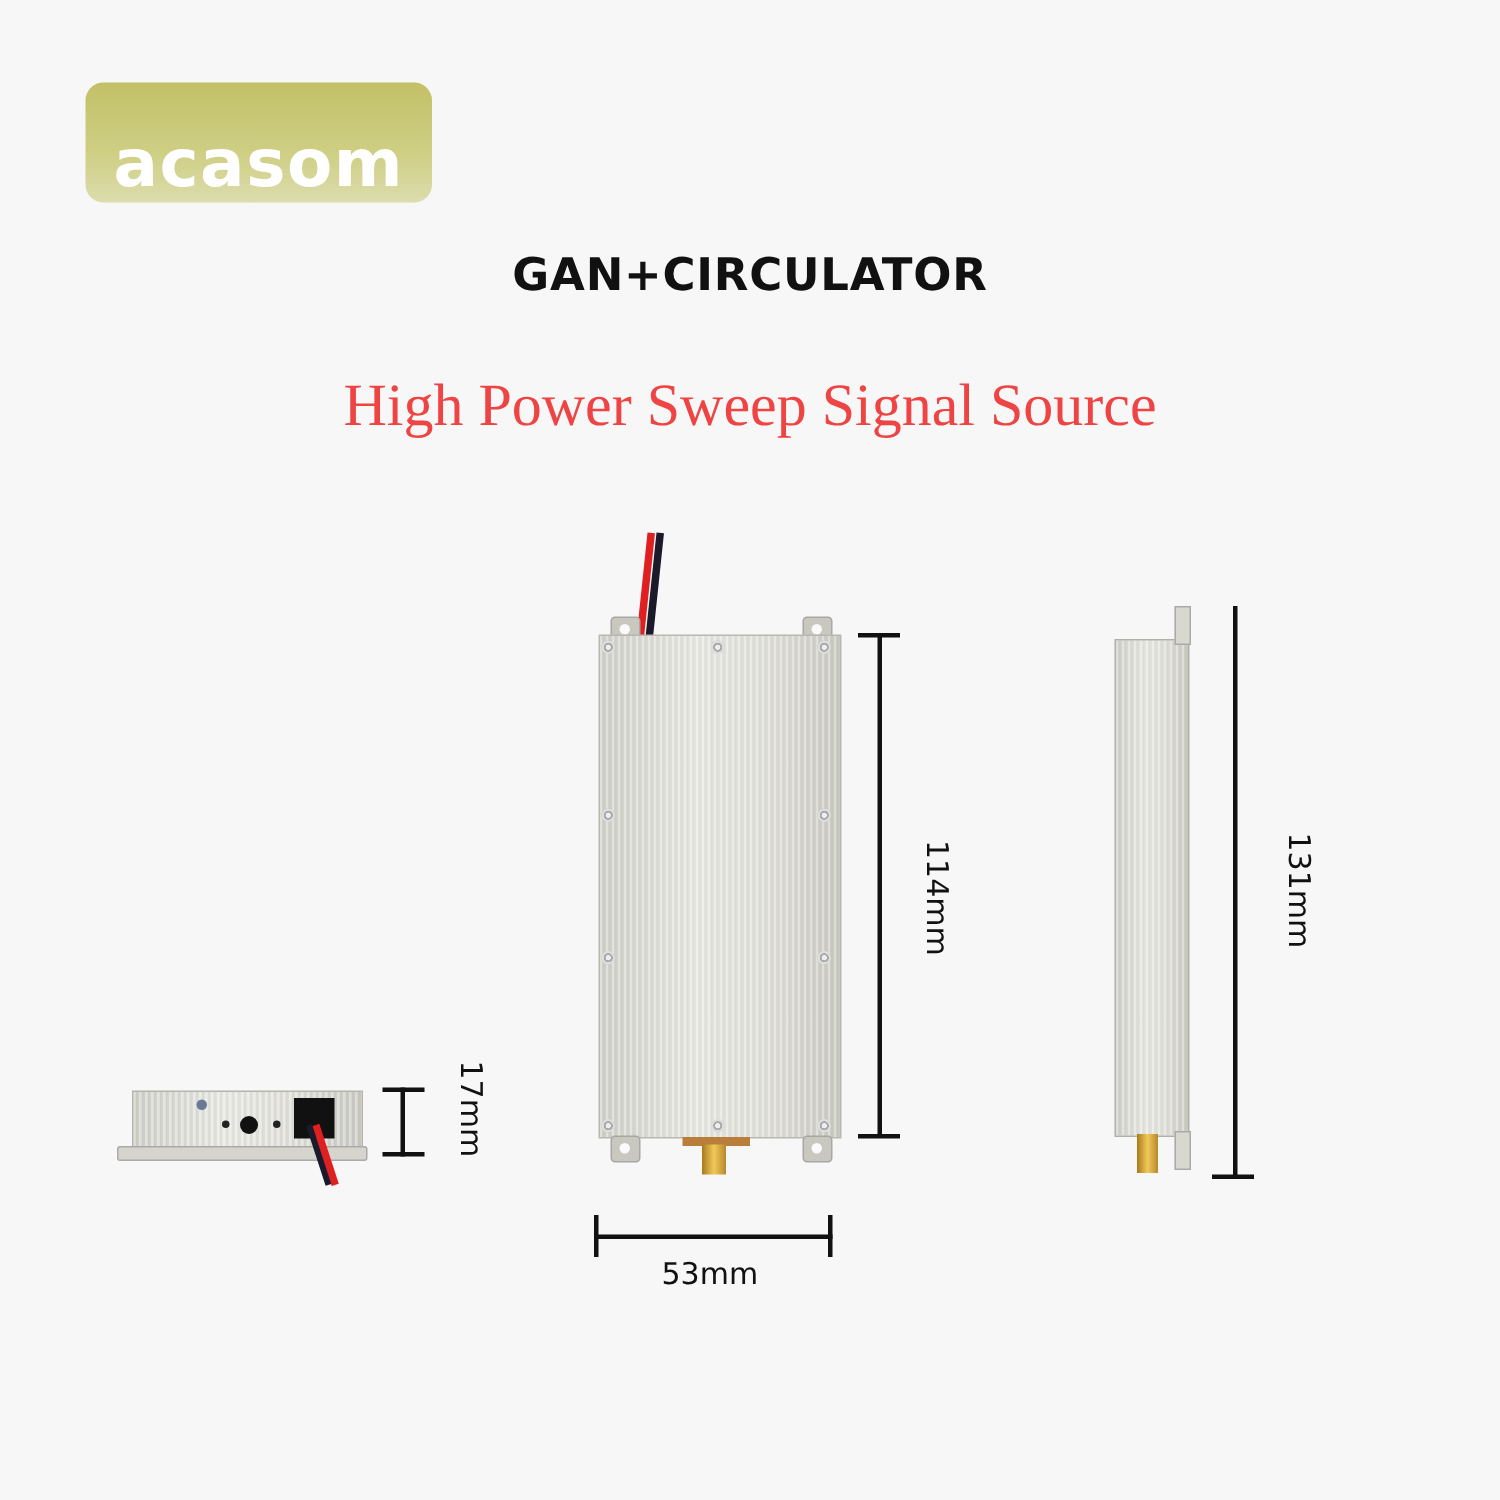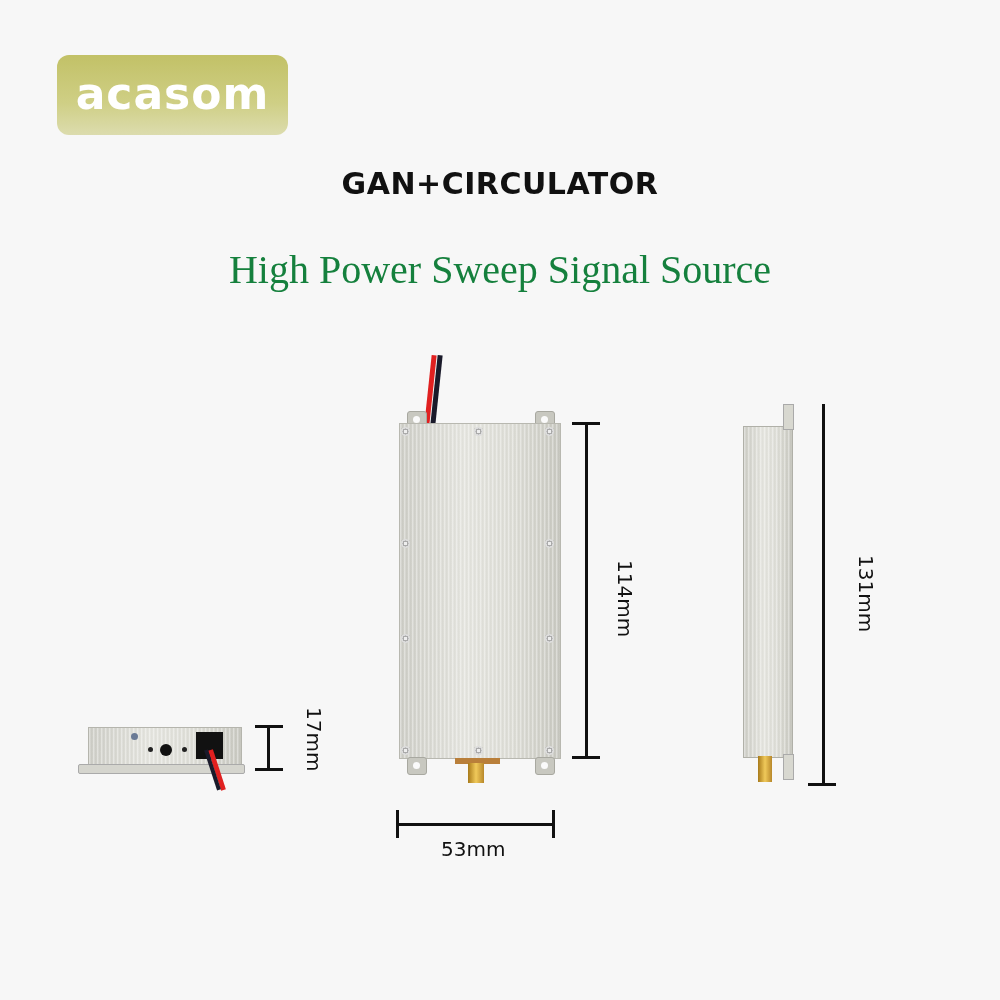--- a/index.html
+++ b/index.html
@@ -5,34 +5,34 @@
   html, body { margin: 0; padding: 0; }
   body {
     width: 1000px; height: 1000px; position: relative; overflow: hidden;
     background: #f7f7f7;
     font-family: "Liberation Sans", sans-serif;
   }
   .logo {
     position: absolute; left: 57px; top: 55px; width: 231px; height: 80px;
     border-radius: 12px;
     background: linear-gradient(180deg, #c2c167 0%, #cfcf85 60%, #dcdcae 100%);
-    display: flex; align-items: center; justify-content: center;
+    display: flex; align-items: flex-end; justify-content: center;
   }
   .logo span {
     color: #ffffff; font-family: "DejaVu Sans", sans-serif; font-size: 44px;
     font-weight: bold; letter-spacing: 1px; margin-top: -4px;
   }
   .title {
     position: absolute; left: 0; width: 1000px; top: 166px; text-align: center;
     font-family: "DejaVu Sans", sans-serif; font-weight: bold; font-size: 30px;
     color: #111; letter-spacing: 0.5px;
   }
   .subtitle {
     position: absolute; left: 0; width: 1000px; top: 246px; text-align: center;
-    font-family: "Liberation Serif", serif; font-size: 40px; color: #15803d;
+    font-family: "Liberation Serif", serif; font-size: 40px; color: #ef4444;
   }
   .metal {
     background:
       repeating-linear-gradient(90deg, rgba(255,255,255,0.35) 0px, rgba(255,255,255,0.35) 1px, rgba(0,0,0,0.03) 2px, rgba(255,255,255,0) 4px),
       linear-gradient(90deg, #cfcfc8 0%, #e6e6e0 40%, #deded7 70%, #c9c9c1 100%);
   }
   .screw {
     position: absolute; width: 9px; height: 9px; border-radius: 50%;
     background: radial-gradient(circle, #eee 0 25%, #aaa 30% 45%, #ddd 50% 70%, #999 75%);
   }

